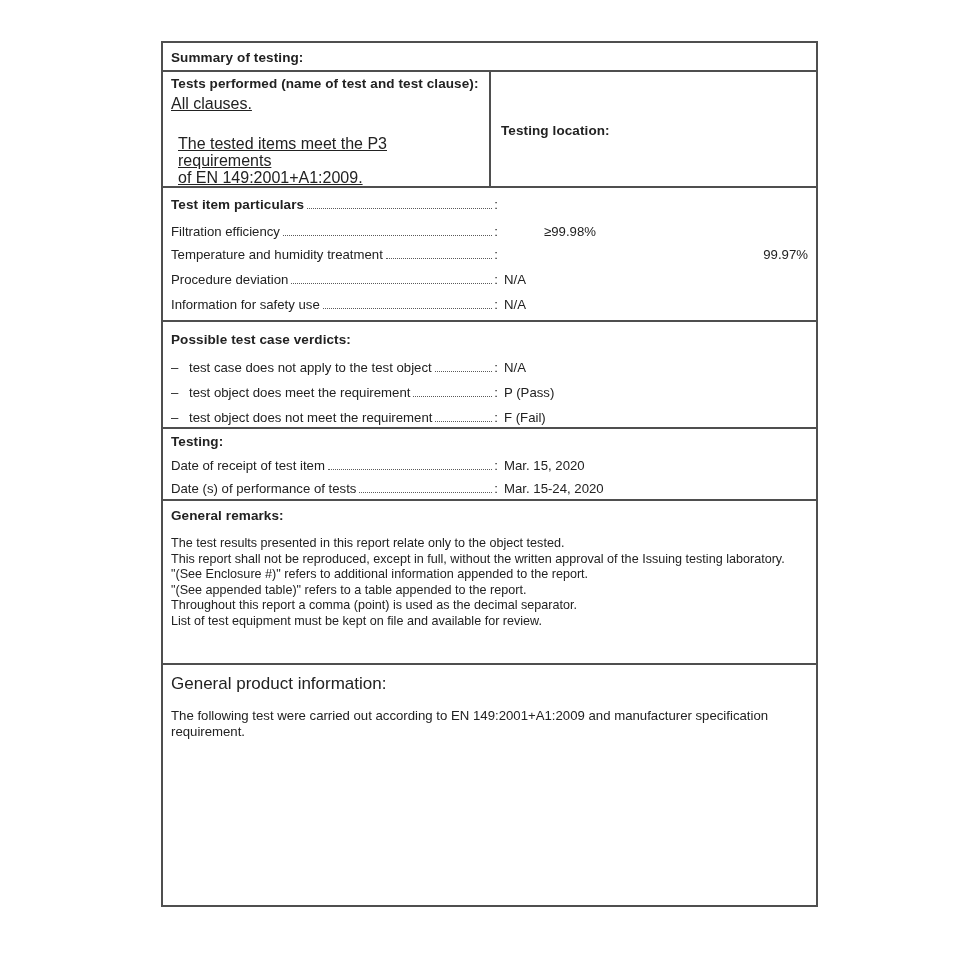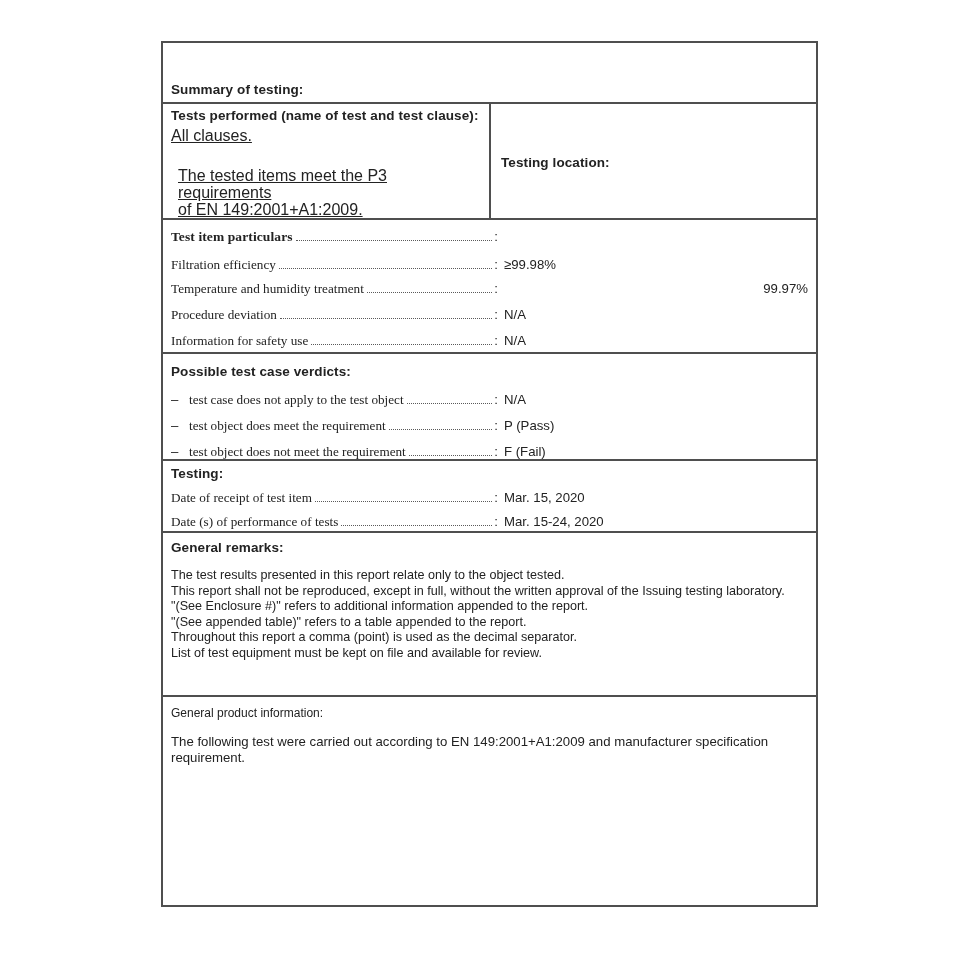--- a/index.html
+++ b/index.html
@@ -26,36 +26,36 @@
     background: #ffffff;
     display: flex;
     flex-direction: column;
   }
   .sec {
     box-sizing: border-box;
     border-top: 2px solid #4f4f4f;
     padding: 4px 8px;
     overflow: hidden;
   }
-  .sec.first { border-top: none; margin-top: 32px; }
+  .sec.first { border-top: none; }
 
   .sec-summary { height: 27px; padding-top: 5px; }
   .sec-tests   { height: 116px; padding: 0; display: flex; align-items: center; }
   .sec-particulars { height: 134px; padding-top: 6px; }
   .sec-verdicts    { height: 107px; padding-top: 7px; }
   .sec-testing     { height: 72px;  padding-top: 5px; }
   .sec-remarks     { height: 164px; padding-top: 7px; }
   .sec-product     { flex: 1; padding-top: 9px; }
 
   .bold-title {
     font-weight: bold;
     font-size: 13.5px;
     letter-spacing: 0.1px;
   }
-  .plain-title { font-size: 12px; }
+  .plain-title { font-size: 17px; }
 
   .cell-left {
     width: 328px;
     box-sizing: border-box;
     border-right: 2px solid #4f4f4f;
     padding: 7px 8px 4px 8px;
   }
   .cell-right {
     flex: 1;
     box-sizing: border-box;
@@ -71,33 +71,33 @@
     align-items: baseline;
     font-size: 13.2px;
     white-space: nowrap;
   }
   .l-left {
     display: flex;
     align-items: baseline;
     width: 327px;
     box-sizing: border-box;
   }
-  .l-label { white-space: nowrap; font-family: Liberation Serif, serif; }
+  .l-label { white-space: nowrap; }
   .l-dots {
     flex: 1;
     height: 2px;
     border-bottom: 1.6px dotted #5a5a5a;
     margin: 0 2px 3px 3px;
     min-width: 8px;
   }
   .l-value { margin-left: 6px; white-space: nowrap; }
   .l-bullet { width: 18px; flex: none; }
 
   .mt-title { margin-top: 3px; }
-  .p-row1 { margin-top: 12px; }
+  .p-row1 { margin-top: 12px; gap: 40px; }
   .p-row  { margin-top: 8px; justify-content: space-between; }
   .p-rowl { margin-top: 10px; }
   .v-row1 { margin-top: 13px; }
   .v-row  { margin-top: 10px; }
   .t-row1 { margin-top: 9px; }
   .t-row  { margin-top: 8px; }
 
   .remarks-par {
     margin-top: 13px;
     font-size: 12.6px;

